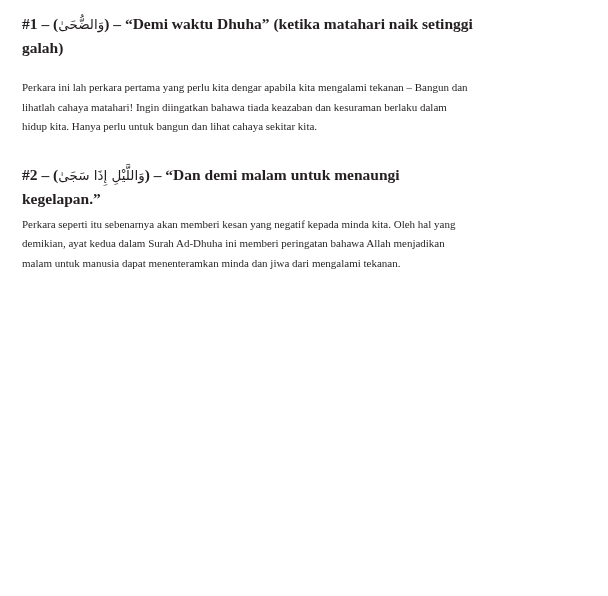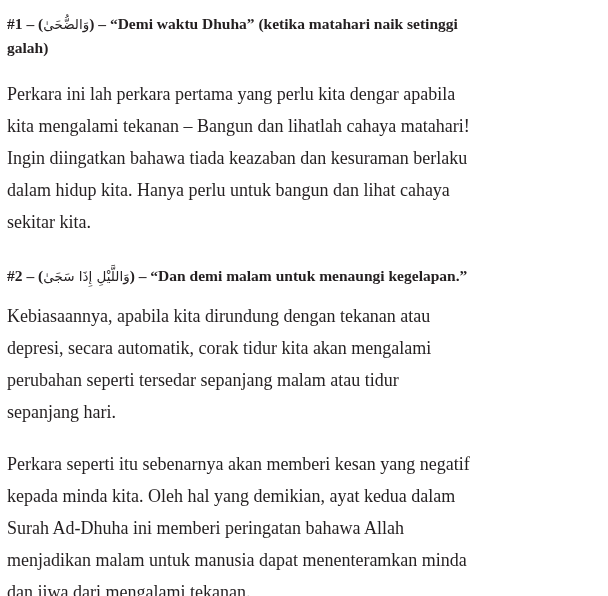--- a/index.html
+++ b/index.html
@@ -11,42 +11,42 @@
     height: 596px;
     background: #ffffff;
     font-family: "Liberation Serif", serif;
     color: #231f20;
     overflow: hidden;
   }
   .page {
     box-sizing: border-box;
     width: 496px;
     height: 596px;
-    padding: 12px 22px 0 7px;
+    padding: 12px 22px 0 22px;
   }
   .heading {
     font-weight: bold;
     font-size: 15.5px;
     line-height: 1.55;
     margin: 0 0 18px 0;
     color: #231f20;
   }
   .heading.second {
     margin-top: 26px;
-    margin-bottom: 12px;
+    margin-bottom: 4px;
   }
   .arabic {
     font-family: "DejaVu Sans", sans-serif;
     font-weight: normal;
     font-size: 13.5px;
     direction: rtl;
     unicode-bidi: isolate;
   }
   p.body-text {
-    font-size: 18px;
+    font-size: 11px;
     line-height: 1.78;
     margin: 0 0 20px 0;
     color: #231f20;
   }
   p.body-text:last-child {
     margin-bottom: 12px;
   }
 </style>
 </head>
 <body>
@@ -57,17 +57,16 @@
     <span>#1 – (</span><span class="arabic">وَالضُّحَىٰ</span><span>) – “Demi waktu Dhuha” (ketika matahari naik setinggi galah)</span>
   </h2>
 
   <p class="body-text">Perkara ini lah perkara pertama yang perlu kita dengar apabila kita mengalami tekanan – Bangun dan lihatlah cahaya matahari! Ingin diingatkan bahawa tiada keazaban dan kesuraman berlaku dalam hidup kita. Hanya perlu untuk bangun dan lihat cahaya sekitar kita.</p>
 
   <h2 class="heading second">
     <span>#2 – (</span><span class="arabic">وَاللَّيْلِ إِذَا سَجَىٰ</span><span>) – “Dan demi malam untuk menaungi kegelapan.”</span>
   </h2>
 
 
-  <p class="body-text">Kebiasaannya, apabila kita dirundung dengan tekanan atau depresi, secara automatik, corak tidur kita akan mengalami perubahan seperti tersedar sepanjang malam atau tidur sepanjang hari.</p>
 
   <p class="body-text">Perkara seperti itu sebenarnya akan memberi kesan yang negatif kepada minda kita. Oleh hal yang demikian, ayat kedua dalam Surah Ad-Dhuha ini memberi peringatan bahawa Allah menjadikan malam untuk manusia dapat menenteramkan minda dan jiwa dari mengalami tekanan.</p>
 
 </div>
 
 </body></html>

